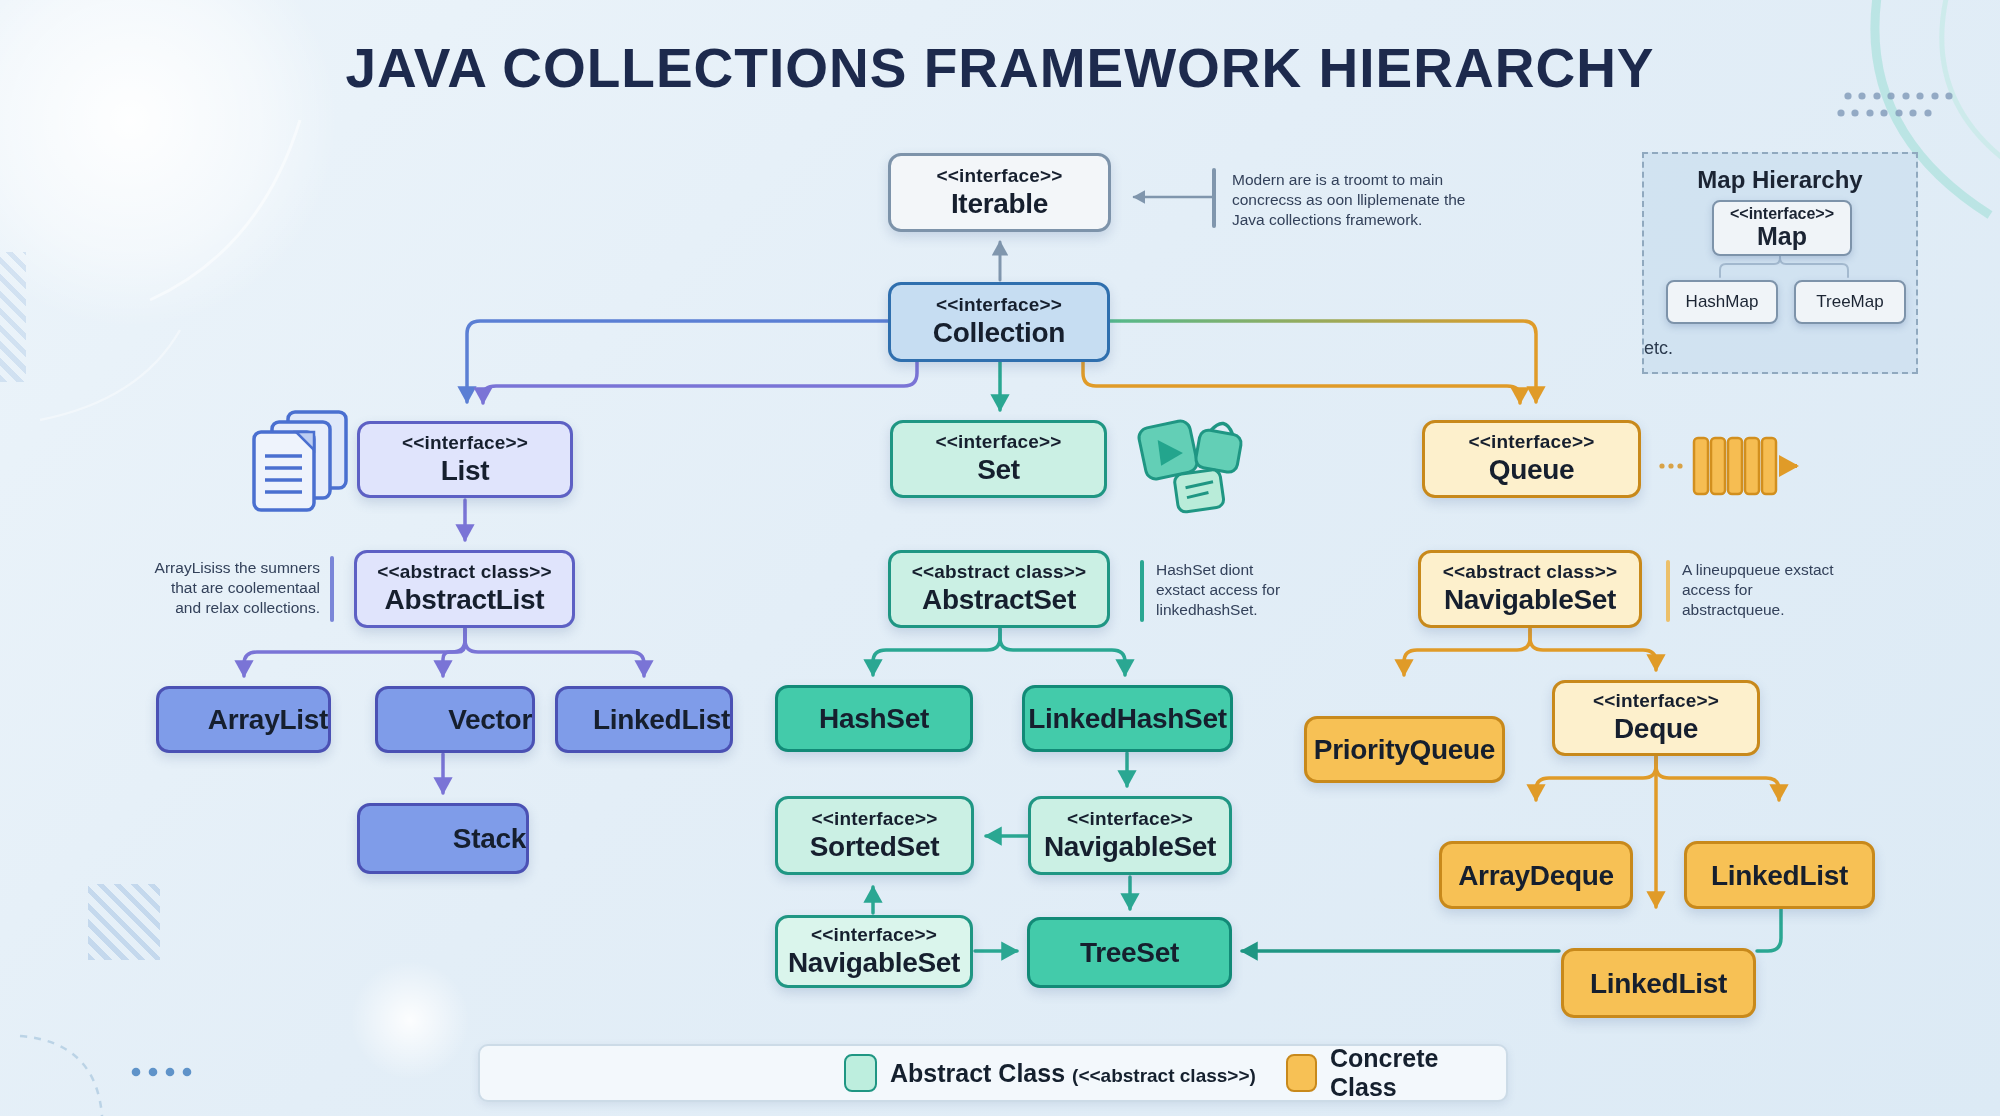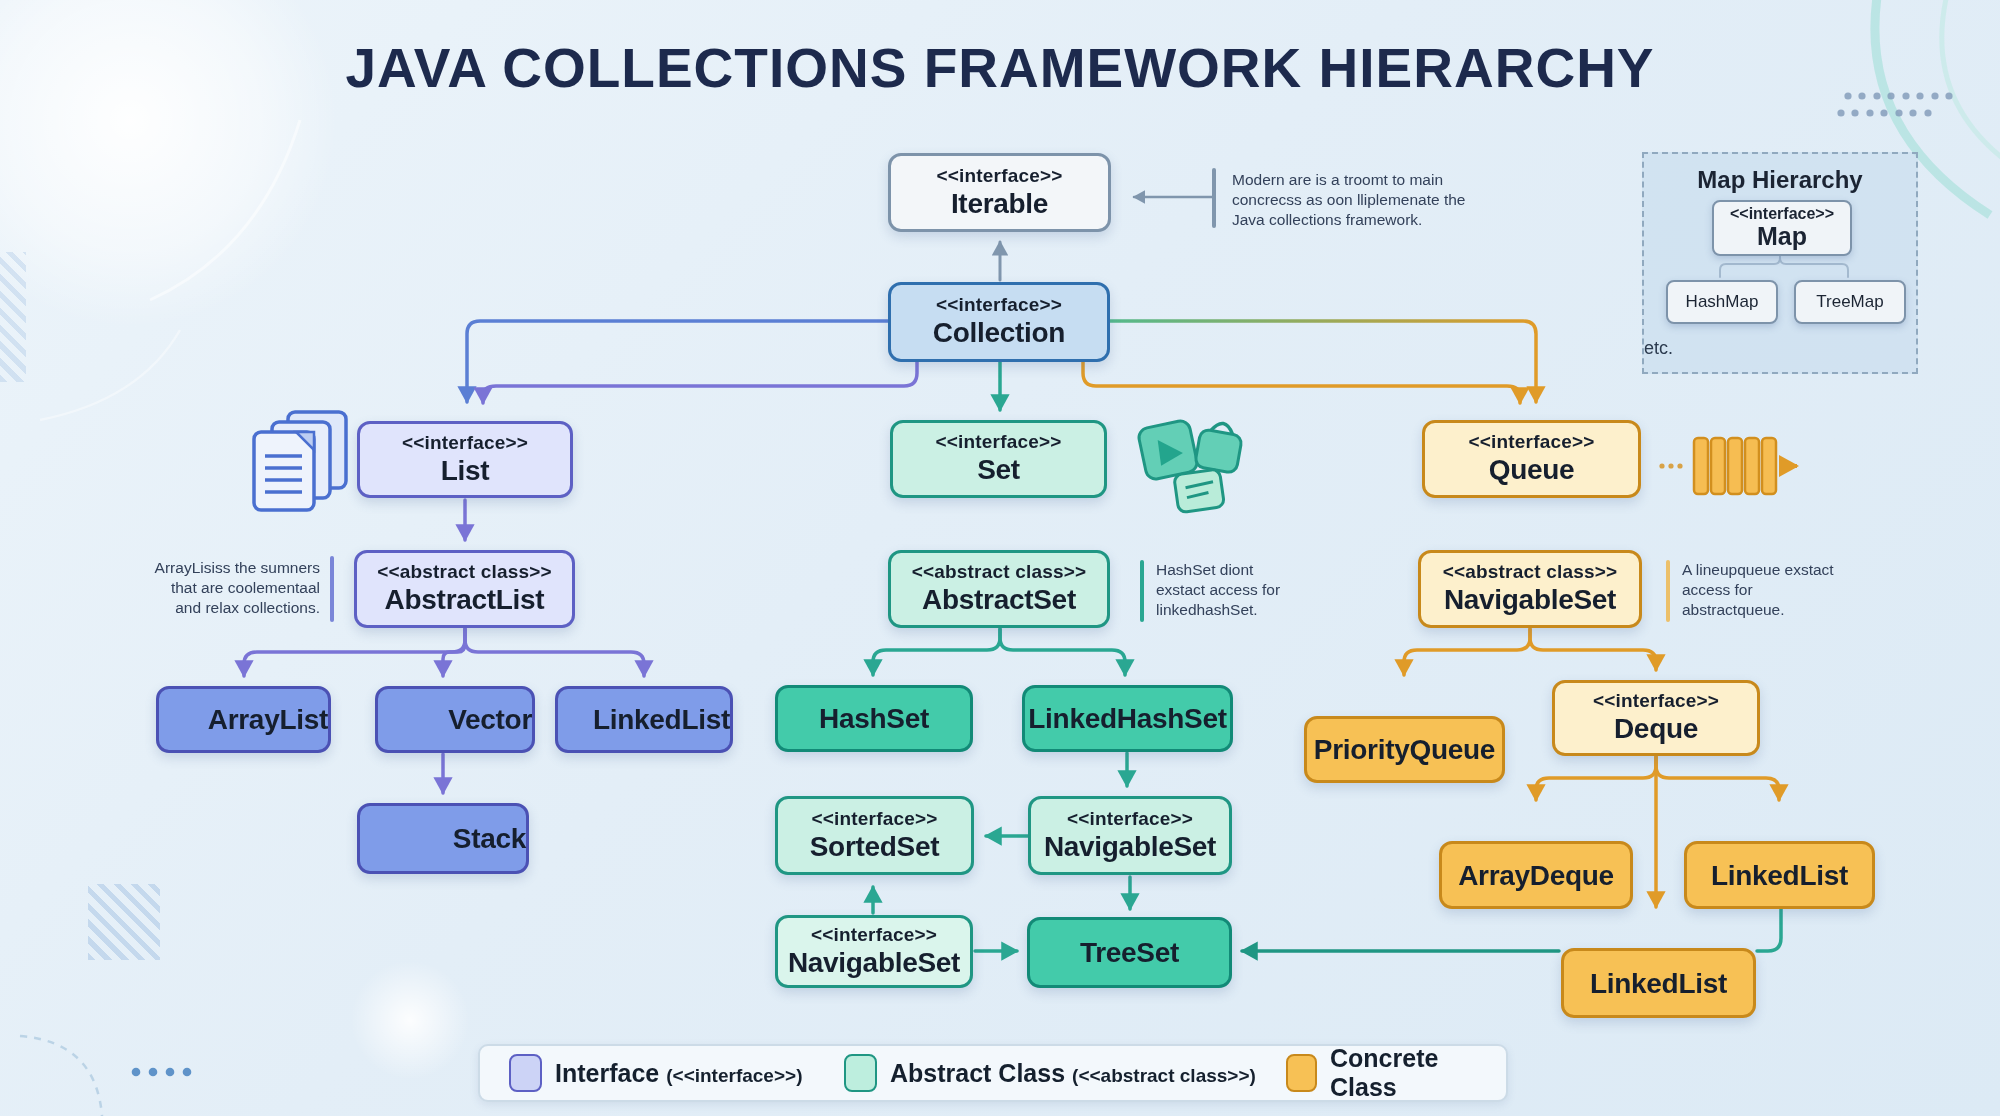--- a/index.html
+++ b/index.html
@@ -295,24 +295,20 @@
     <div class="mapBox" style="left:68px;top:46px;width:140px;height:56px">
       <div class="mapStereo">&lt;&lt;interface&gt;&gt;</div>
       <div class="mapName">Map</div>
     </div>
     <div class="mapBox mapLeaf" style="left:22px;top:126px;width:112px;height:44px">HashMap</div>
     <div class="mapBox mapLeaf" style="left:150px;top:126px;width:112px;height:44px">TreeMap</div>
     <div class="mapEtc">etc.</div>
   </div>
 
   <div class="legend">
-    <div class="legItem" style="left:29px">
-      <div class="swatch sw-lav"></div>
-      <div><span class="legLabel">Interface</span><span class="legSuffix">(&lt;&lt;interface&gt;&gt;)</span></div>
-    </div>
     <div class="legItem" style="left:364px">
       <div class="swatch sw-mint"></div>
       <div><span class="legLabel">Abstract Class</span><span class="legSuffix">(&lt;&lt;abstract class&gt;&gt;)</span></div>
     </div>
     <div class="legItem" style="left:806px">
       <div class="swatch sw-orange"></div>
       <div><span class="legLabel">Concrete Class</span><span class="legSuffix"></span></div>
     </div>
   </div>
 

